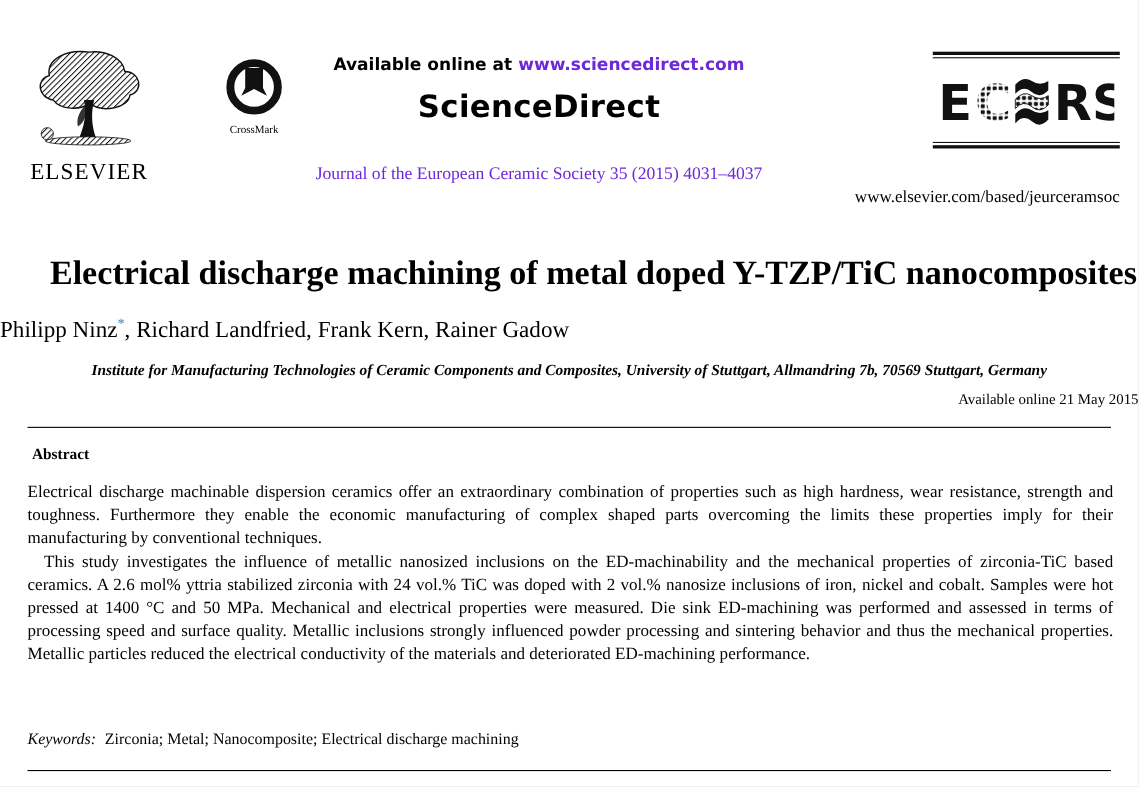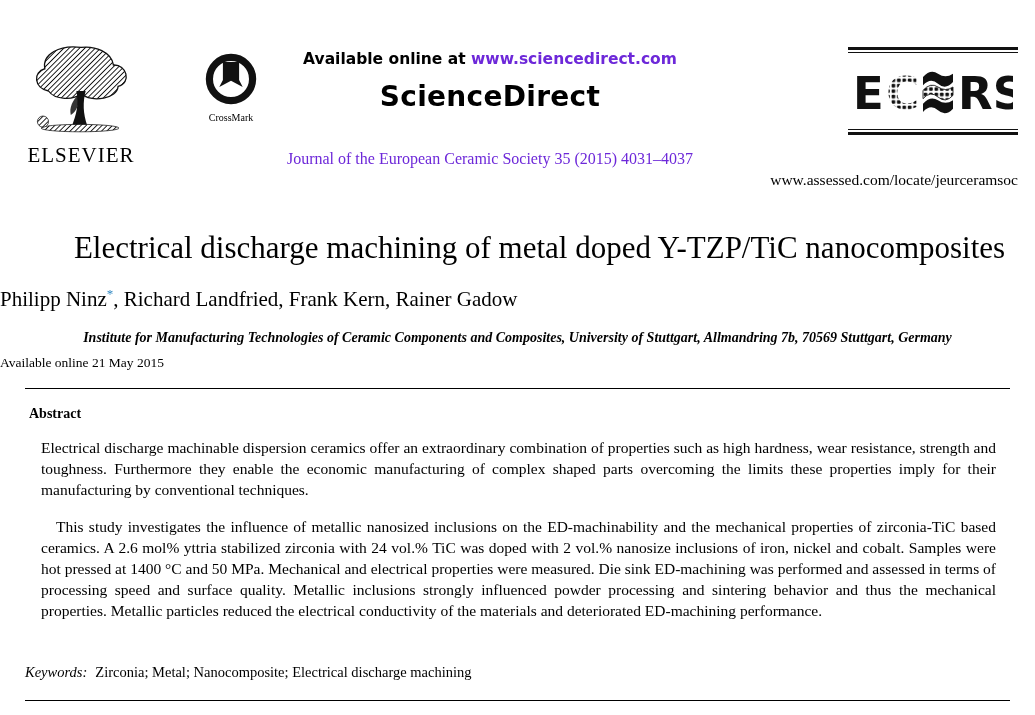--- a/index.html
+++ b/index.html
@@ -28,30 +28,30 @@
   .dbl-rule-a{height:2px;border-top:3px solid #111;border-bottom:1px solid #111;}
   .dbl-rule-b{height:2px;border-top:1px solid #111;border-bottom:3px solid #111;}
   .ecers-logo{display:block;margin:12px auto 10px auto;}
   .locate-url{position:absolute;right:17px;top:171px;font-size:15.5px;cursor:pointer;}
 
   
   .title{position:absolute;top:228px;left:0;right:0;text-align:center;font-size:31px;line-height:40px;}
   .authors{position:absolute;top:286px;left:0;right:0;text-align:left;font-size:21px;}
   .authors sup{color:#2e86c1;font-size:13px;cursor:pointer;}
   .affiliation{position:absolute;top:330px;left:0;right:0;text-align:center;font-size:14px;font-weight:700;font-style:italic;}
-  .avail-date{position:absolute;top:355px;left:0;right:0;text-align:left;font-size:13.5px;}
+  .avail-date{position:absolute;top:355px;left:0;right:0;text-align:right;font-size:13.5px;}
 
   .rule{position:absolute;left:25px;right:25px;border-top:1.5px solid #000;}
   .rule-1{top:388px;}
   .rule-2{top:700px;}
 
   
   .abstract{position:absolute;left:25px;top:402px;width:987px;}
   .abstract h2{margin:4px;font-size:14px;}
-  .abstract p{margin:16px;text-align:justify;font-size:15.5px;line-height:21px;}
+  .abstract p{margin:0;text-align:justify;font-size:15.5px;line-height:21px;}
   .abstract .p1{margin-top:15px;}
   .abstract .p2{text-indent:15px;}
   .abstract .copyright{text-align:left;}
 
   .keywords{position:absolute;left:25px;top:664px;font-size:14.5px;}
   .keywords .kw-label{font-style:italic;}
   .keywords .kw-value{margin-left:8px;}
 </style>
 </head>
 <body>
@@ -107,23 +107,23 @@
         <g transform="translate(84,4)">
           <path d="M0 8 Q 9 -2 18 4 T 36 4 L 36 14 Q 27 24 18 16 T 0 18 Z" fill="#111"></path>
           <path d="M0 24 Q 9 14 18 20 T 36 20 L 36 30 Q 27 40 18 32 T 0 34 Z" fill="url(#ecdots)" stroke="#111" stroke-width="1"></path>
           <path d="M0 40 Q 9 30 18 36 T 36 36 L 36 46 Q 27 56 18 48 T 0 50 Z" fill="#111"></path>
         </g>
         <text x="126" y="50" font-family="DejaVu Sans, sans-serif" font-size="54" font-weight="bold" fill="#111">RS</text>
       </svg>
     </span>
     <div class="dbl-rule-b"></div>
   </div>
-  <div class="locate-url">www.assessed.com/locate/jeurceramsoc</div>
+  <div class="locate-url">www.elsevier.com/based/jeurceramsoc</div>
 
-  <h1 class="title" style="font-weight:normal;margin:0;padding-left:44px;">Electrical discharge machining of metal doped Y-TZP/TiC nanocomposites</h1>
+  <h1 class="title" style="font-weight:bold;margin:0;padding-left:44px;">Electrical discharge machining of metal doped Y-TZP/TiC nanocomposites</h1>
 
   <div class="authors"><span>Philipp Ninz</span><sup>*</sup><span>, Richard Landfried, Frank Kern, Rainer Gadow</span></div>
 
   <div class="affiliation">Institute for Manufacturing Technologies of Ceramic Components and Composites, University of Stuttgart, Allmandring 7b, 70569 Stuttgart, Germany</div>
   <div class="avail-date">Available online 21 May 2015</div>
 
   <div class="rule rule-1"></div>
 
   <div class="abstract">
     <h2>Abstract</h2>

